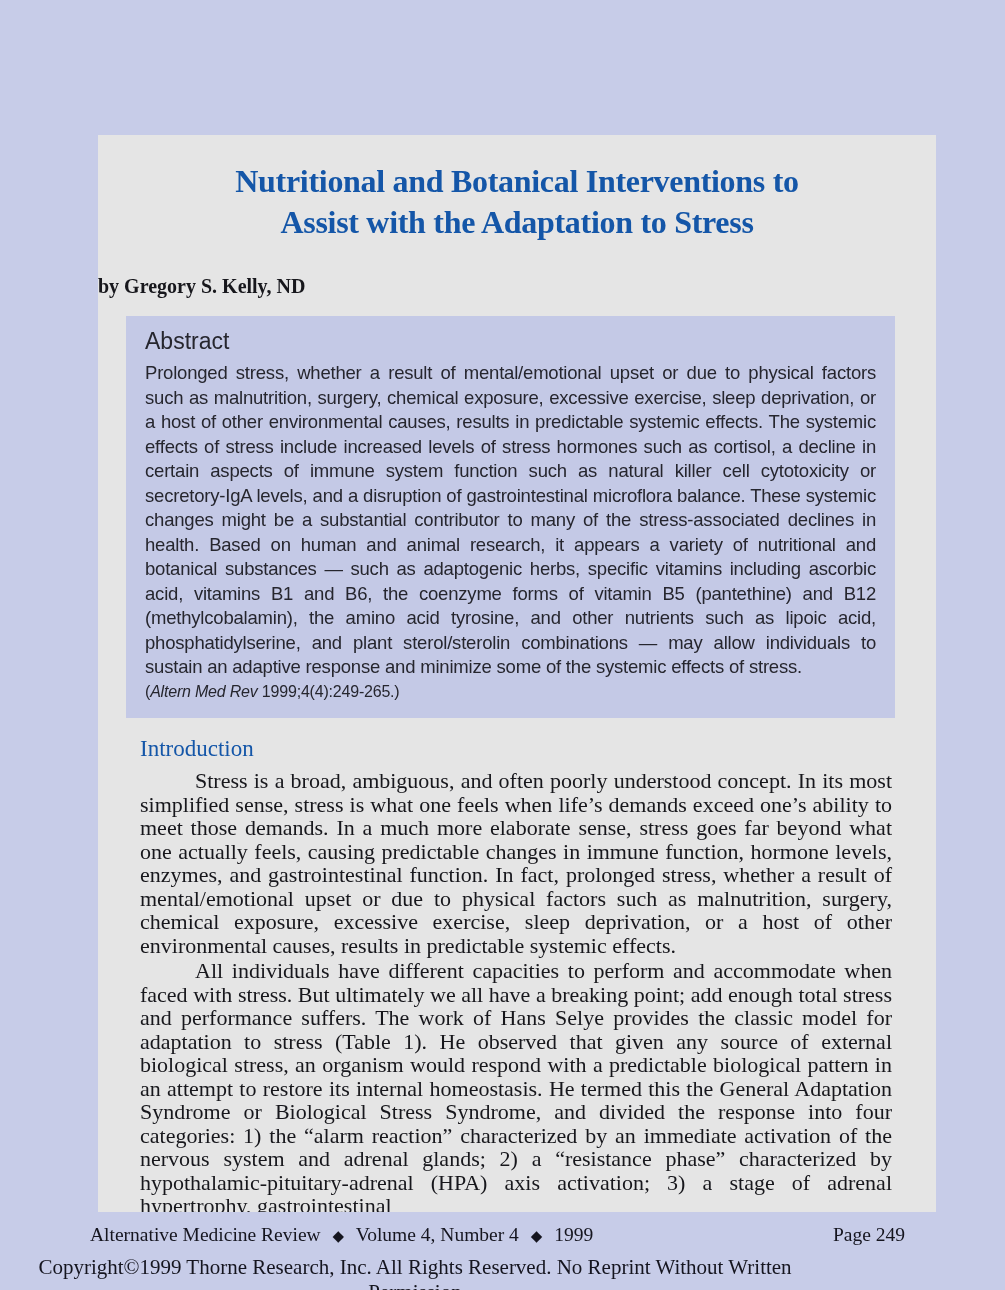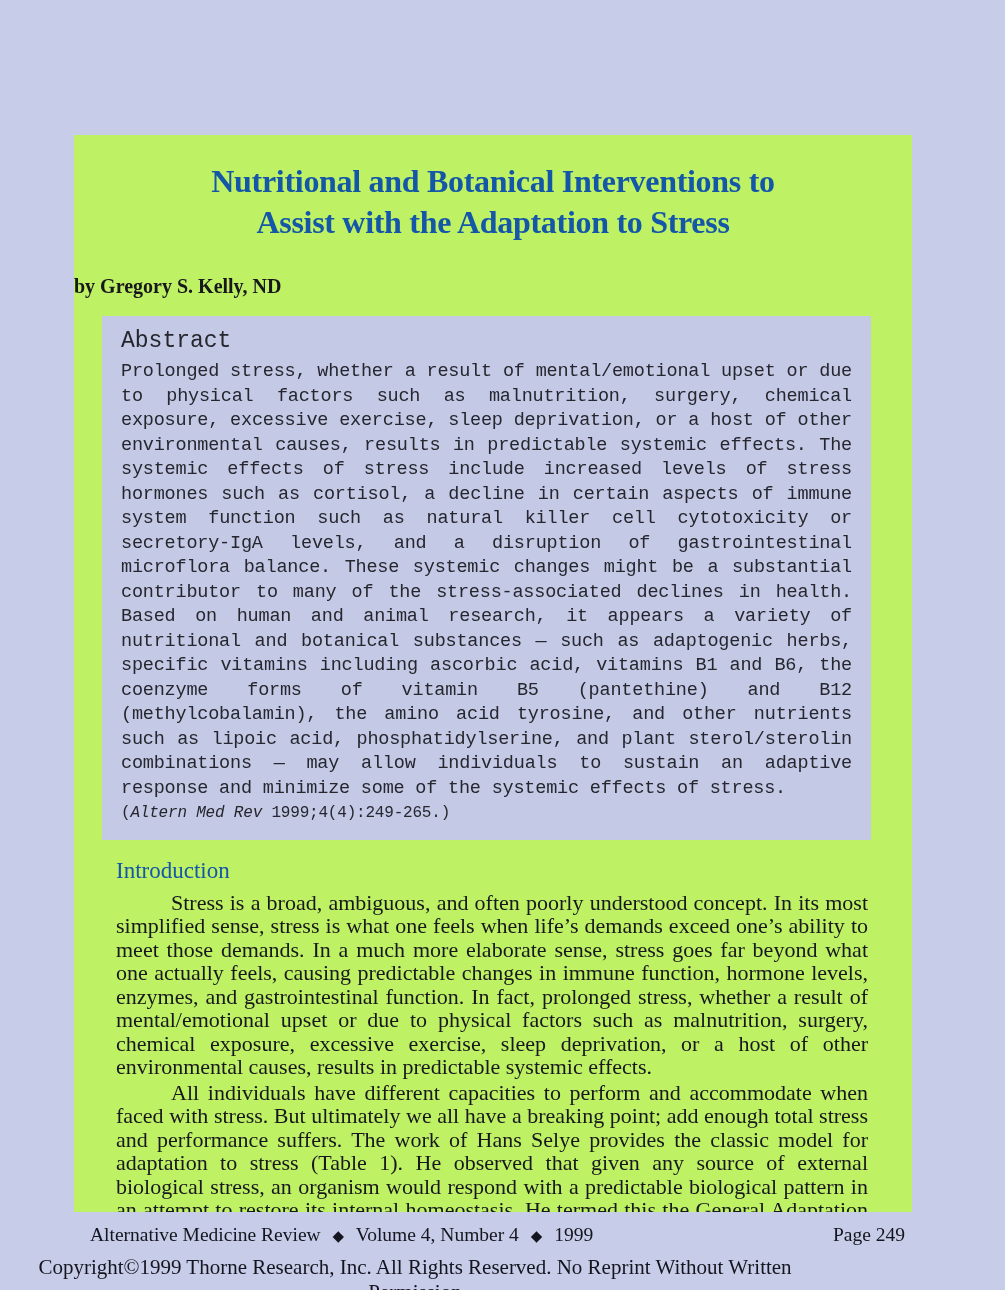--- a/index.html
+++ b/index.html
@@ -7,23 +7,23 @@
     width:1005px;height:1290px;
     background:#c7cce8;
     font-family:"Liberation Serif", serif;
     color:#17171c;
     position:relative;
     overflow:hidden;
   }
   .page{position:relative;width:1005px;height:1290px;}
 
   .sheet{
-    position:absolute;left:74px;top:135px;
+    position:absolute;left:98px;top:135px;
     width:838px;height:1077px;
-    background:#bef264;
+    background:#e5e5e5;
     overflow:hidden;
   }
 
   .title{
     margin:26px 30px 0 30px;
     text-align:center;
     color:#1456a8;
     font-size:32px;
     font-weight:bold;
     line-height:41px;
@@ -36,21 +36,21 @@
     text-align:left;
     font-weight:bold;
     font-size:20px;
   }
 
   .abstract-box{
     margin:18px 41px 0 28px;
     background:#c4c9e6;
     padding:12px 19px 14px 19px;
     color:#26262e;
-    font-family:Liberation Mono, monospace;
+    font-family:Liberation Sans, sans-serif;
   }
   .abstract-heading{
     font-size:23px;
     margin:0 0 6px 0;
     font-weight:normal;
   }
   .abstract-body{
     margin:0;
     font-size:18.5px;
     line-height:24.5px;

